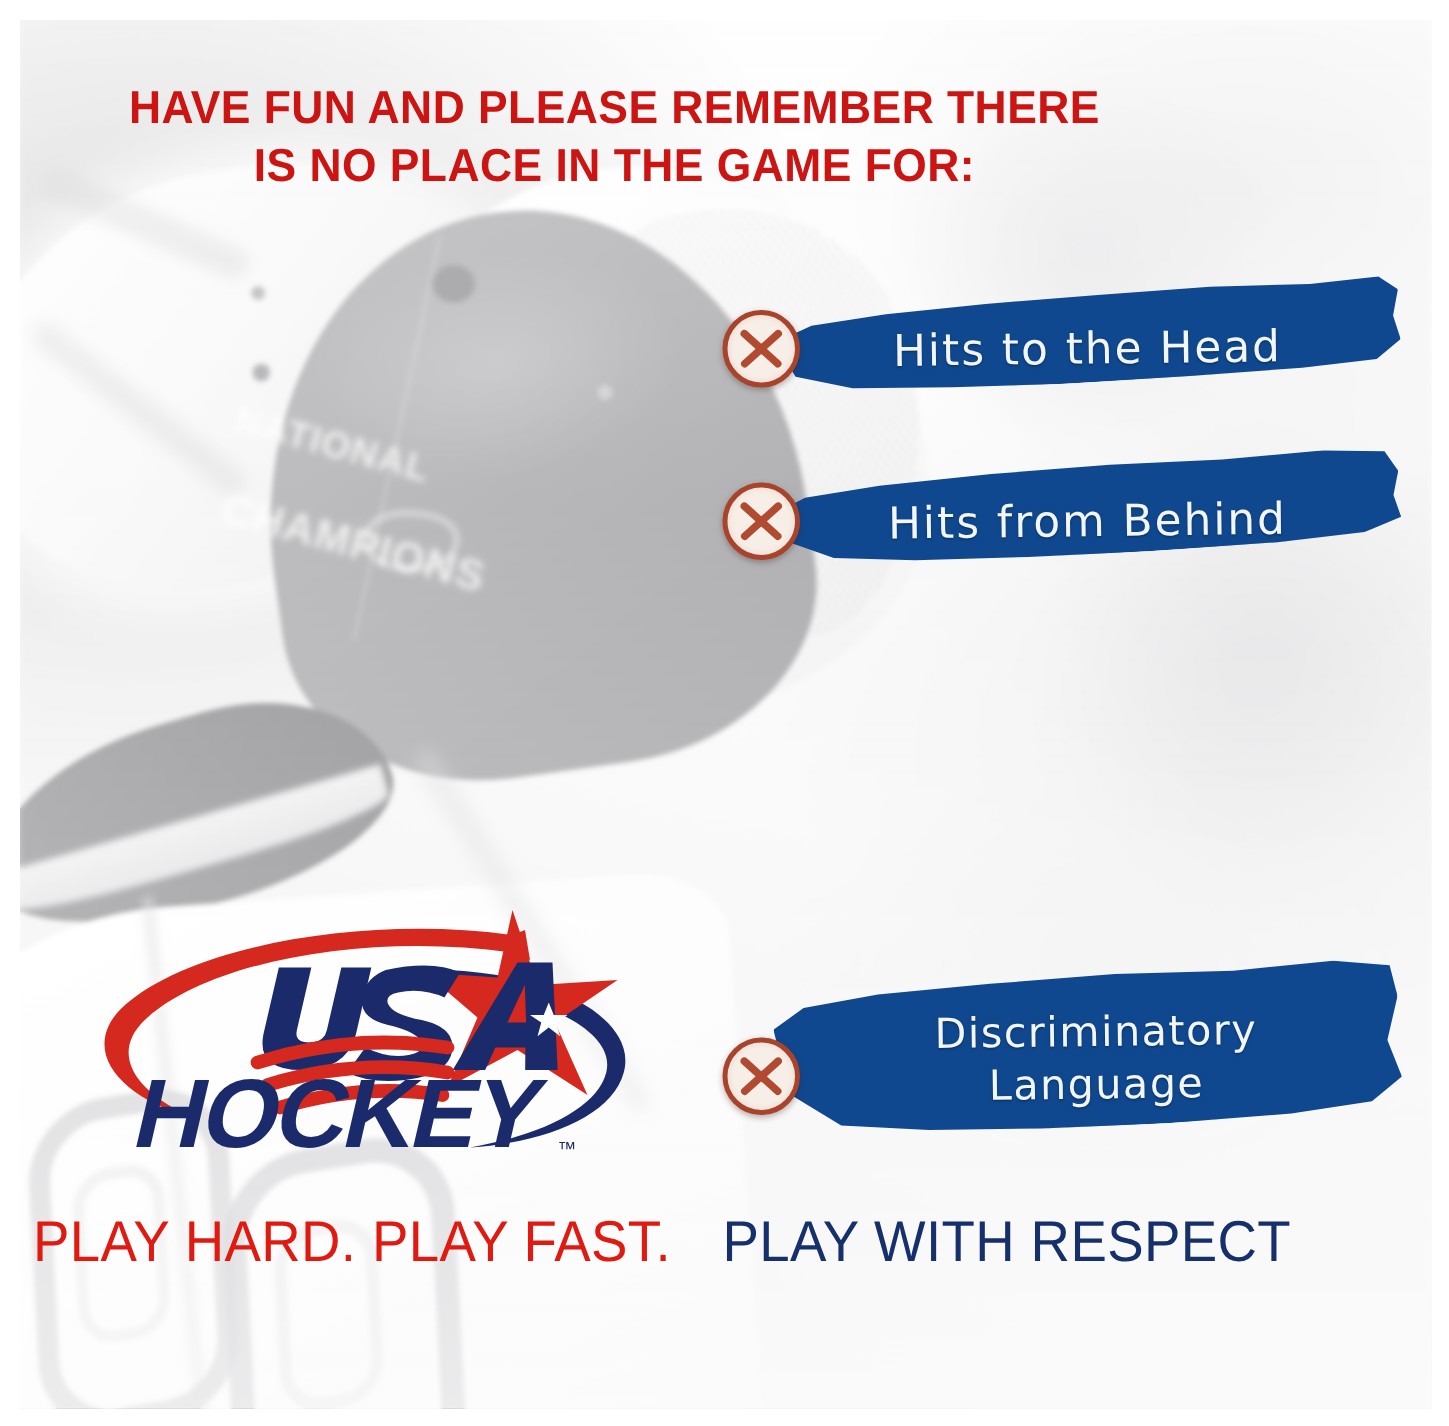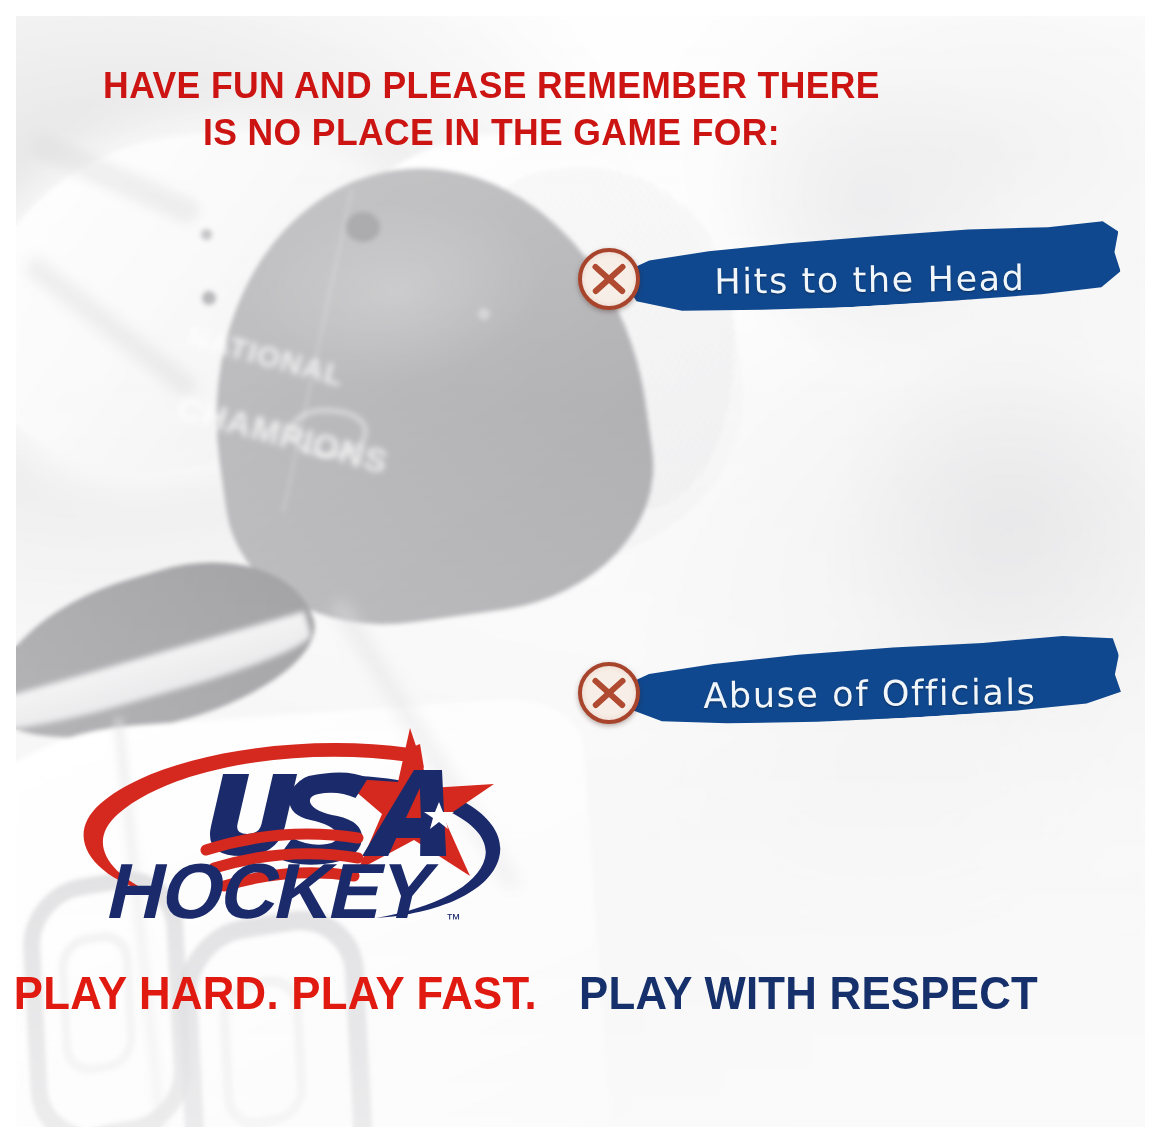--- a/index.html
+++ b/index.html
@@ -144,22 +144,22 @@
   .x-icon i{position:absolute;left:50%;top:50%;width:42px;height:5.5px;background:#b04a30;
       border-radius:3px;margin-left:-21px;margin-top:-2.7px;display:block;}
   .x-icon i.a{transform:rotate(42deg);}
   .x-icon i.b{transform:rotate(-42deg);}
 
   
   #logo{position:absolute;left:58px;top:718px;width:470px;height:215px;z-index:28;}
   #logo svg{display:block;width:470px;height:215px;}
 
   
-  #tagline{position:absolute;left:0;top:966px;width:929px;text-align:center;z-index:30;
-      font-size:46px;font-weight:bold;letter-spacing:.3px;white-space:nowrap;}
+  #tagline{position:absolute;left:13px;top:966px;width:929px;text-align:center;z-index:30;
+      font-size:46px;font-weight:normal;letter-spacing:.3px;white-space:nowrap;}
   #tagline span{transform:scaleX(.95);display:inline-block;}
   #tagline-red{color:#e01a10;}
   #tagline-navy{color:#16306b;margin-left:16px;}
 </style>
 </head>
 <body>
 
 <div id="poster">
 
   <div id="photo">
@@ -214,31 +214,40 @@
 
     <div class="rule-row" style="top:0px;">
       <div class="banner r1"></div>
       <div class="banner-label">Hits to the Head</div>
       <div class="x-icon">
           <i class="a"></i>
           <i class="b"></i>
         </div>
     </div>
 
-
-
-    <div class="rule-row" style="top:414px;">
-      <div class="banner r4"></div>
-      <div class="banner-label">Abuse of Officials</div>
+    <div class="rule-row" style="top:138px;">
+      <div class="banner r2"></div>
+      <div class="banner-label">Hits from Behind</div>
       <div class="x-icon">
           <i class="a"></i>
           <i class="b"></i>
         </div>
     </div>
 
+
+
+    <div class="rule-row" style="top:552px;height:150px;">
+      <div class="banner tall"></div>
+      <div class="banner-label two-line">Discriminatory
+Language</div>
+      <div class="x-icon low">
+          <i class="a"></i>
+          <i class="b"></i>
+        </div>
+    </div>
 
   </div>
 
   <div id="logo">
     <svg viewBox="0 0 470 215" xmlns="http://www.w3.org/2000/svg" aria-hidden="true">
 
       <path d="M300 58 C392 62 452 100 441 140 C432 174 380 196 318 200
                C376 190 420 168 427 140 C435 108 380 78 300 72 Z" fill="#1b2a6b"></path>
 
       <path d="M352 30 C236 14 96 38 42 86 C4 120 36 160 96 176

